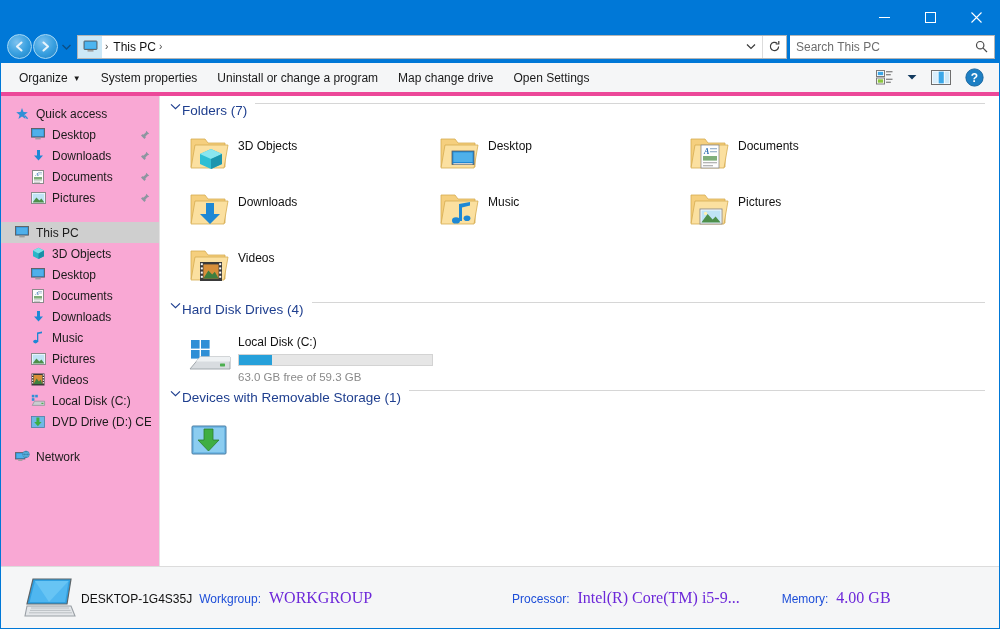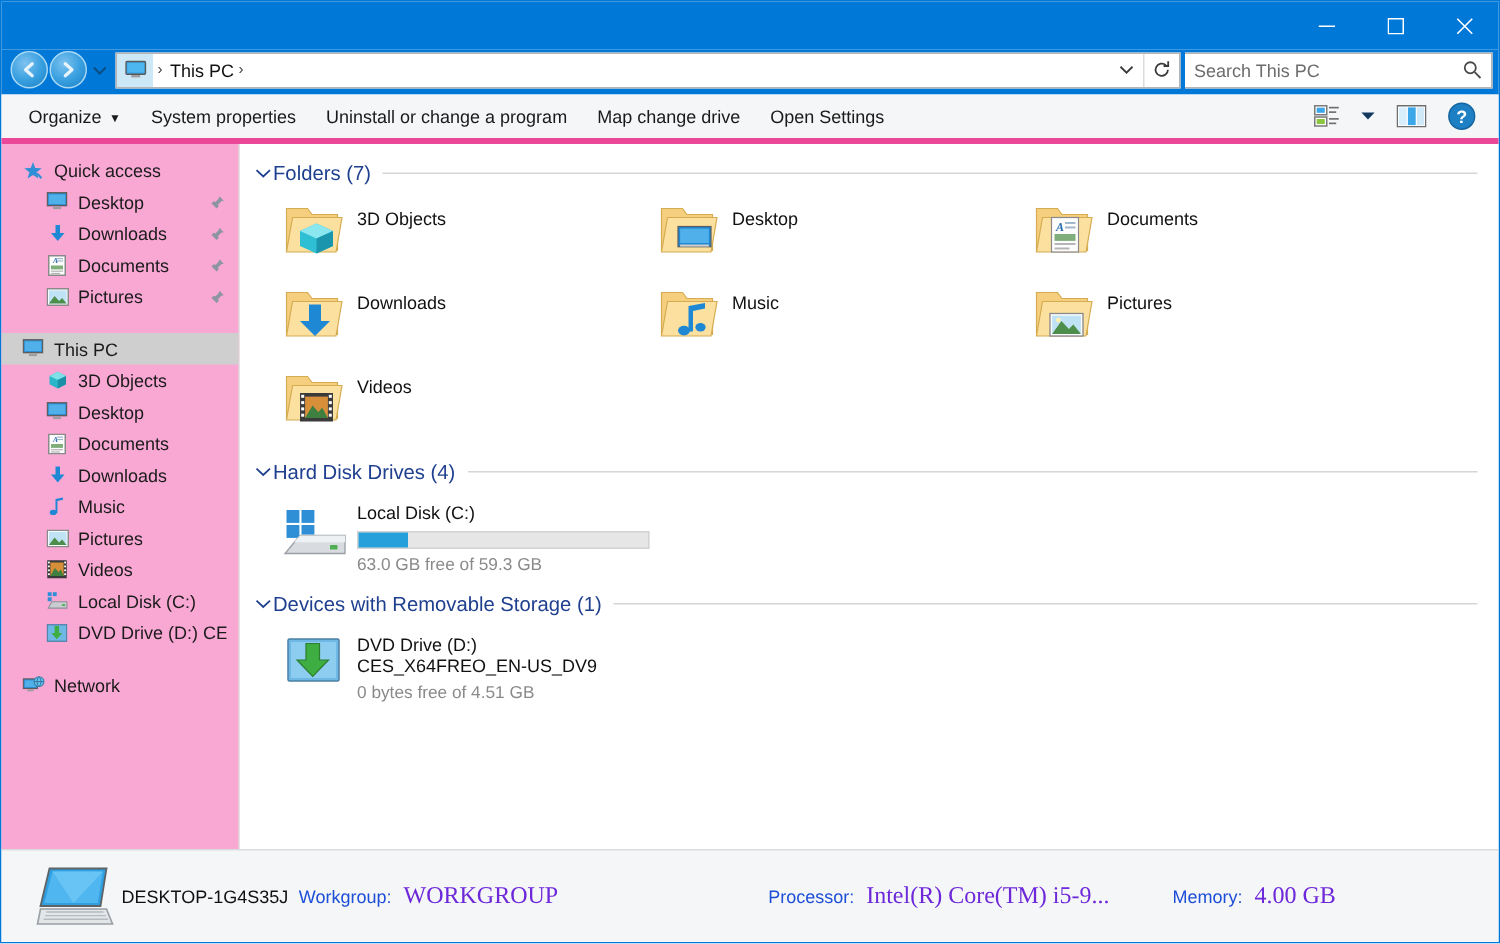--- a/index.html
+++ b/index.html
@@ -70,21 +70,21 @@
              flex: 0 0 18px; margin-right: 5px; }
   .navlabel { font-size: 12px; color: #1b1b1b; white-space: nowrap; overflow: hidden; }
   .pin { margin-left: auto; flex: 0 0 12px; display: flex; align-items: center;
          justify-content: center; }
   .lvl0 { padding-left: 12px; }
   .lvl1 { padding-left: 28px; }
   .navgap { height: 14px; }
 
   
   .content { flex: 1; background: #fff; overflow: hidden; position: relative; }
-  .grouphdr { display: flex; align-items: center; padding: 0 14px 0 8px; height: 24px;
+  .grouphdr { display: flex; align-items: flex-start; padding: 0 14px 0 8px; height: 24px;
               margin-top: 7px; }
   .gchev { width: 14px; display: flex; align-items: center; justify-content: center;
            color: #0b5394; }
   .gtitle { font-size: 13.5px; color: #1f3f8f; white-space: nowrap; padding-right: 8px; }
   .gline { flex: 1; height: 1px; background: #d6d6d6; }
 
   .tiles { display: flex; flex-wrap: wrap; padding-left: 22px; }
   .tile { width: 250px; height: 56px; display: flex; align-items: flex-start;
           padding-top: 6px; }
   .tileicon { width: 56px; flex: 0 0 56px; display: flex; align-items: flex-start;
@@ -611,25 +611,20 @@
 
       <div class="tiles">
         <div class="drivetile">
           <span class="tileicon">
             <svg width="40" height="34" viewBox="0 0 40 34">
               <rect x="2" y="2" width="34" height="28" rx="1" fill="#6fb8e6" stroke="#4a7fa5" stroke-width="1"></rect>
               <rect x="4" y="4" width="30" height="24" fill="#8ccdf0"></rect>
               <path d="M14 5 H23 V16 H29 L18.5 27 L8 16 H14 Z" fill="#3fae42" stroke="#2c7d2f" stroke-width="0.8"></path>
             </svg>
           </span>
-          <span class="drivemeta">
-            <div class="drivename">DVD Drive (D:)</div>
-            <div class="drivename">CES_X64FREO_EN-US_DV9</div>
-            <div class="drivesub">0 bytes free of 4.51 GB</div>
-          </span>
         </div>
       </div>
 
     </div>
   </div>
 
   <div class="statusbar">
     <div class="statusicon">
       <svg width="54" height="44" viewBox="0 0 54 44">
         <path d="M10 3 L48 3 L44 28 L4 28 Z" fill="#2f9fe0" stroke="#5d6468" stroke-width="1.2"></path>

